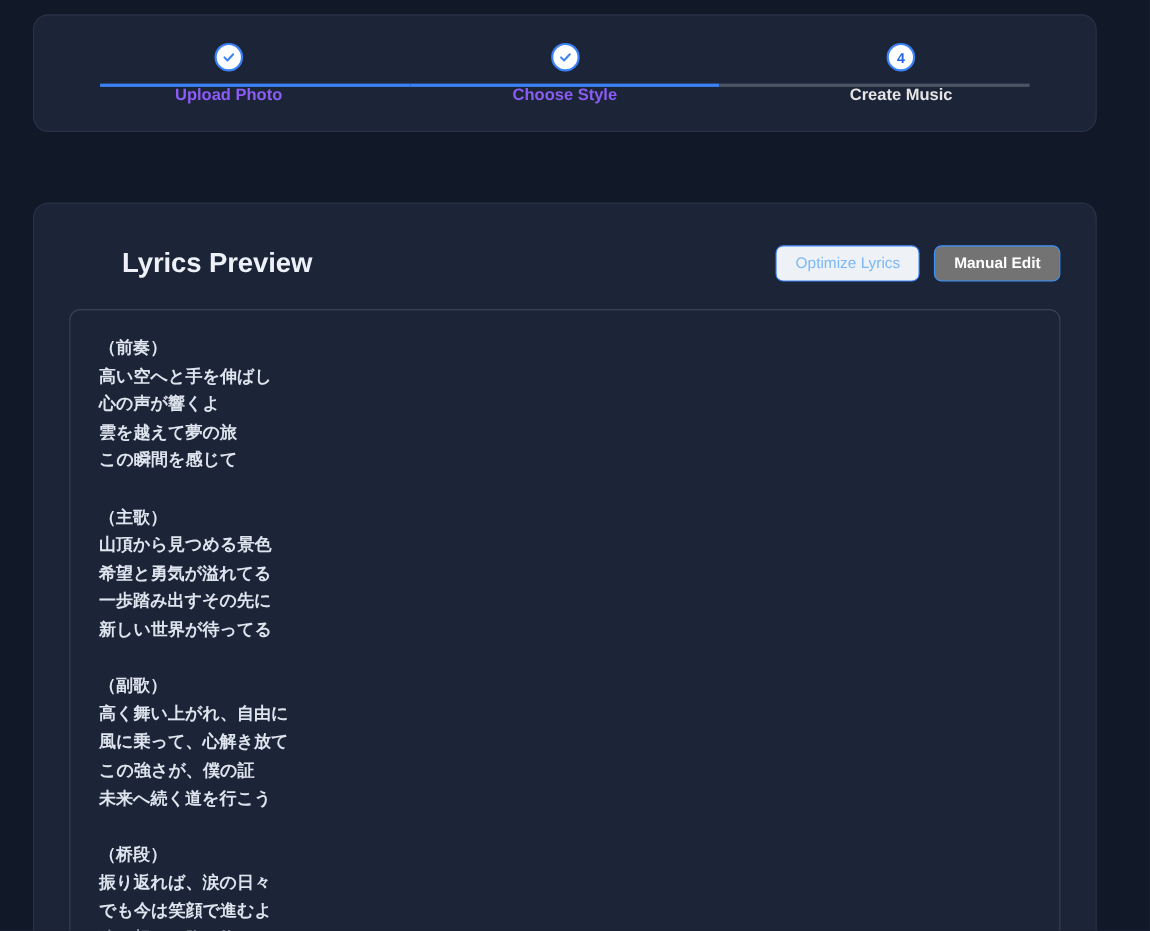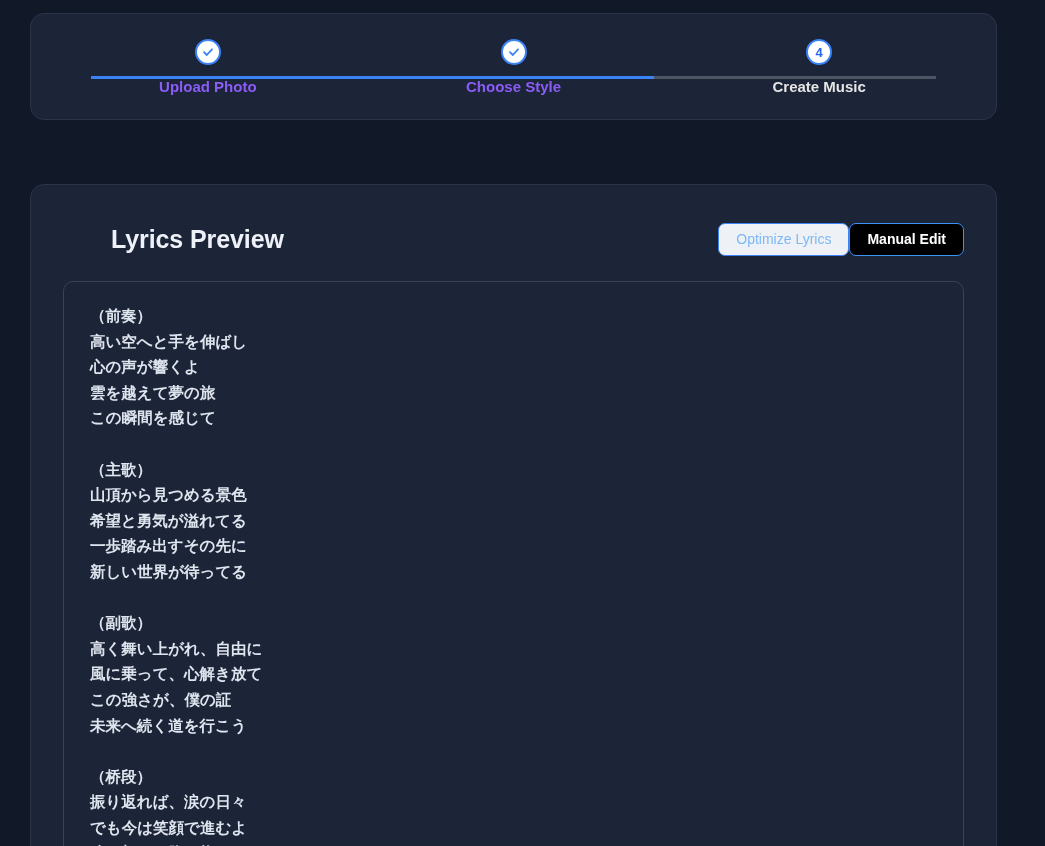--- a/index.html
+++ b/index.html
@@ -124,39 +124,39 @@
     margin-left: 48px;
   }
 
   .card-title {
     font-size: 25px;
     font-weight: bold;
     color: #eef2f8;
     letter-spacing: -0.1px;
   }
 
-  .actions { display: flex; }
+  .actions { display: flex; gap: 13px; }
 
   .btn {
     font-family: "Liberation Sans", "DejaVu Sans", sans-serif;
     font-size: 14px;
     border-radius: 7px;
     padding: 0 17px;
     height: 33px;
     line-height: 31px;
     cursor: pointer;
     white-space: nowrap;
   }
   .btn-secondary {
     background: #eef2f7;
     color: #7cb8f5;
     border: 1px solid #3b82f6;
   }
   .btn-primary {
-    background: #000000;
+    background: #737373;
     color: #ffffff;
     border: 1px solid #3b93f7;
     font-weight: bold;
   }
 
   .lyrics-box {
     position: absolute;
     left: 32px;
     top: 96px;
     width: 901px;

